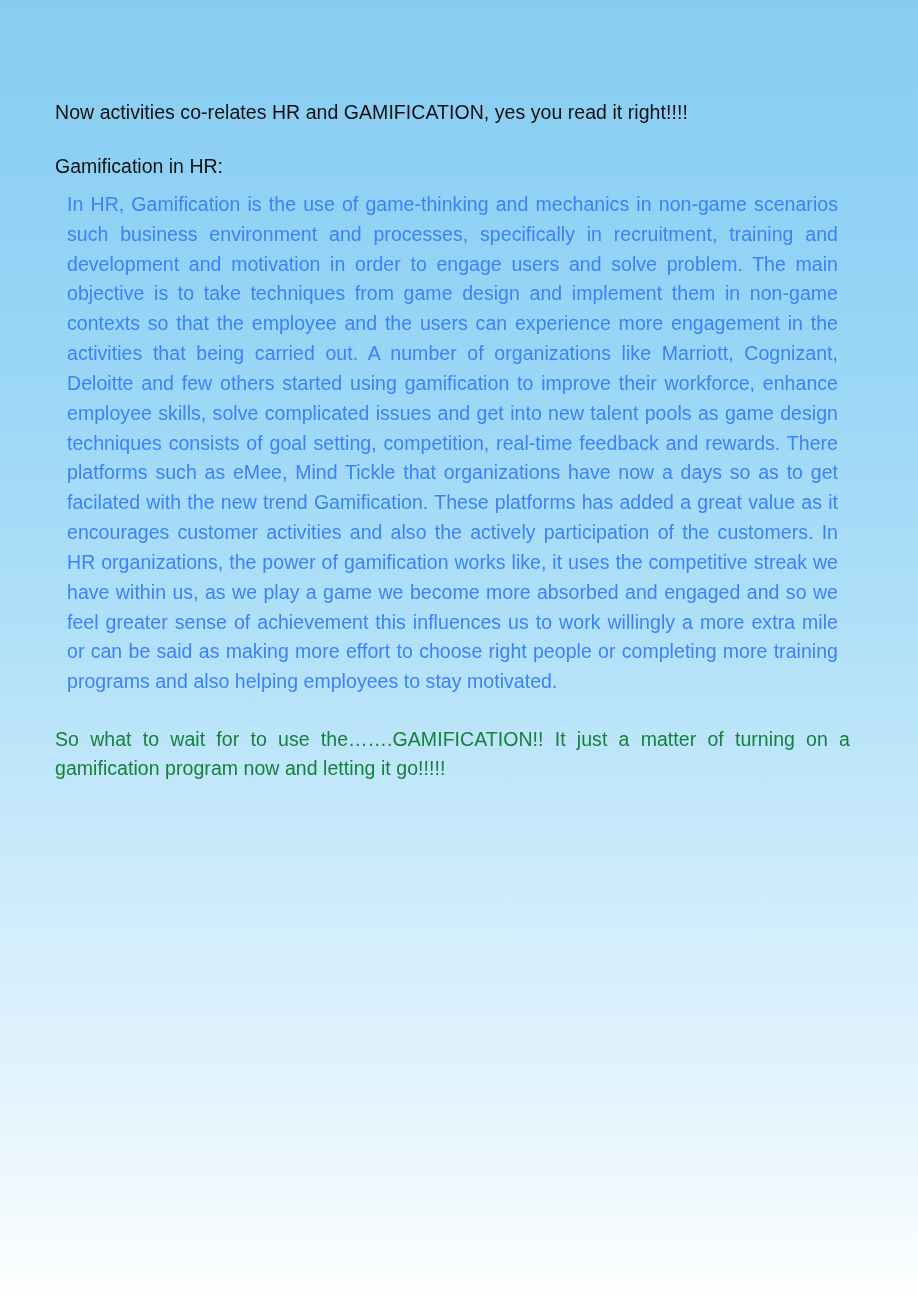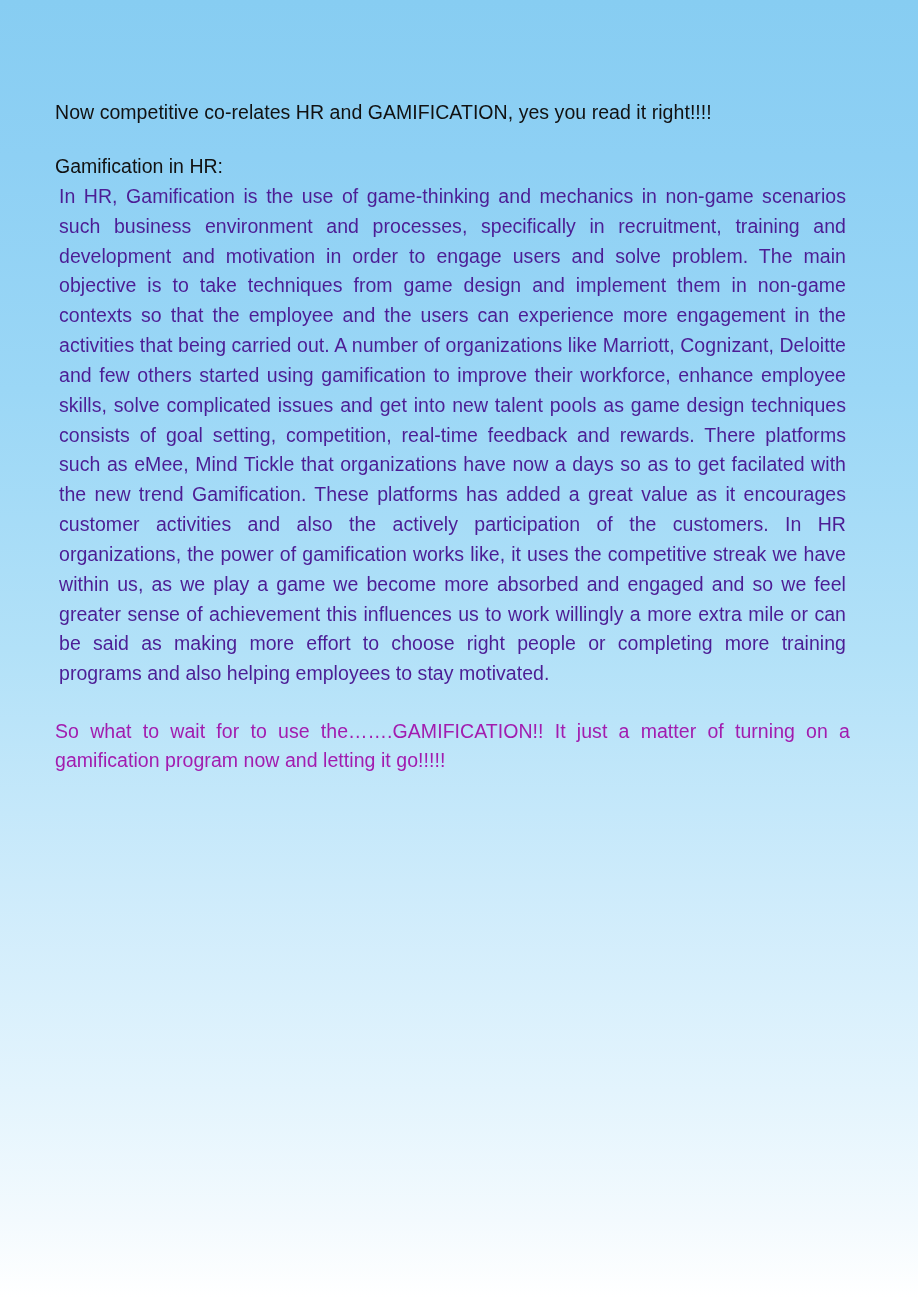--- a/index.html
+++ b/index.html
@@ -37,40 +37,40 @@
   }
   .section-heading {
     font-size: 19.5px;
     font-weight: normal;
     color: #111;
     margin: 0 0 4px 0;
   }
   .body-text {
     font-size: 19.5px;
     line-height: 1.53;
-    color: #4c1d95;
+    color: #3b82f6;
     text-align: justify;
-    margin: 4px;
+    margin: 12px;
     letter-spacing: 0.05px;
   }
   .closing {
     font-size: 19.5px;
     line-height: 1.5;
-    color: #a21caf;
+    color: #15803d;
     text-align: justify;
     margin: 28px 0 16px 0;
     letter-spacing: 0.05px;
   }
 </style>
 </head>
 <body>
 
 <div class="page">
 
-  <p class="intro">Now competitive co-relates HR and GAMIFICATION, yes you read it right!!!!</p>
+  <p class="intro">Now activities co-relates HR and GAMIFICATION, yes you read it right!!!!</p>
 
   <h2 class="section-heading">Gamification in HR:</h2>
 
   <p class="body-text">In HR, Gamification is the use of game-thinking and mechanics in non-game scenarios such business environment and processes, specifically in recruitment, training and development and motivation in order to engage users and solve problem. The main objective is to take techniques from game design and implement them in non-game contexts so that the employee and the users can experience more engagement in the activities that being carried out. A number of organizations like Marriott, Cognizant, Deloitte and few others started using gamification to improve their workforce, enhance employee skills, solve complicated issues and get into new talent pools as game design techniques consists of goal setting, competition, real-time feedback and rewards. There platforms such as eMee, Mind Tickle that organizations have now a days so as to get facilated with the new trend Gamification. These platforms has added a great value as it encourages customer activities and also the actively participation of the customers. In HR organizations, the power of gamification works like, it uses the competitive streak we have within us, as we play a game we become more absorbed and engaged and so we feel greater sense of achievement this influences us to work willingly a more extra mile or can be said as making more effort to choose right people or completing more training programs and also helping employees to stay motivated.</p>
 
   <p class="closing">So what to wait for to use the…….GAMIFICATION!! It just a matter of turning on a gamification program now and letting it go!!!!!</p>
 
 </div>
 
 </body></html>

